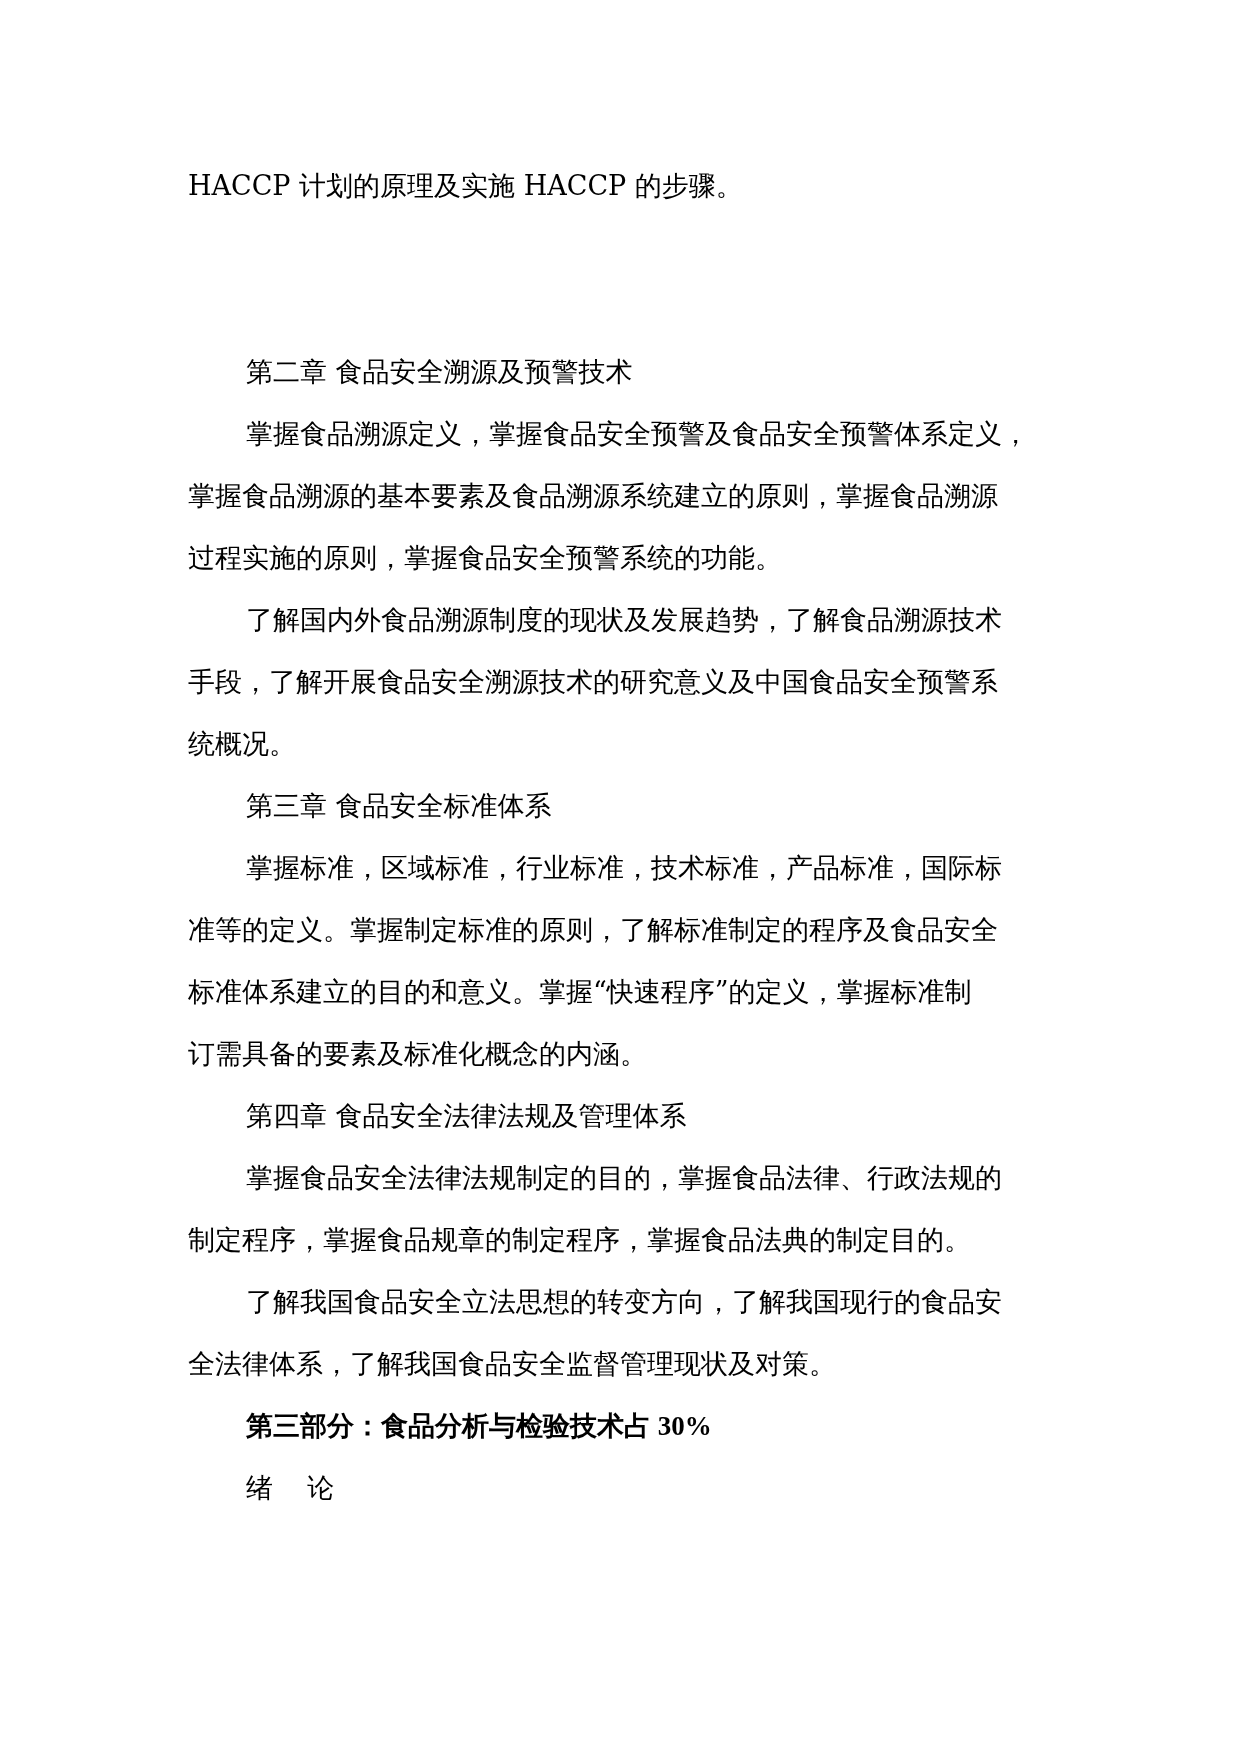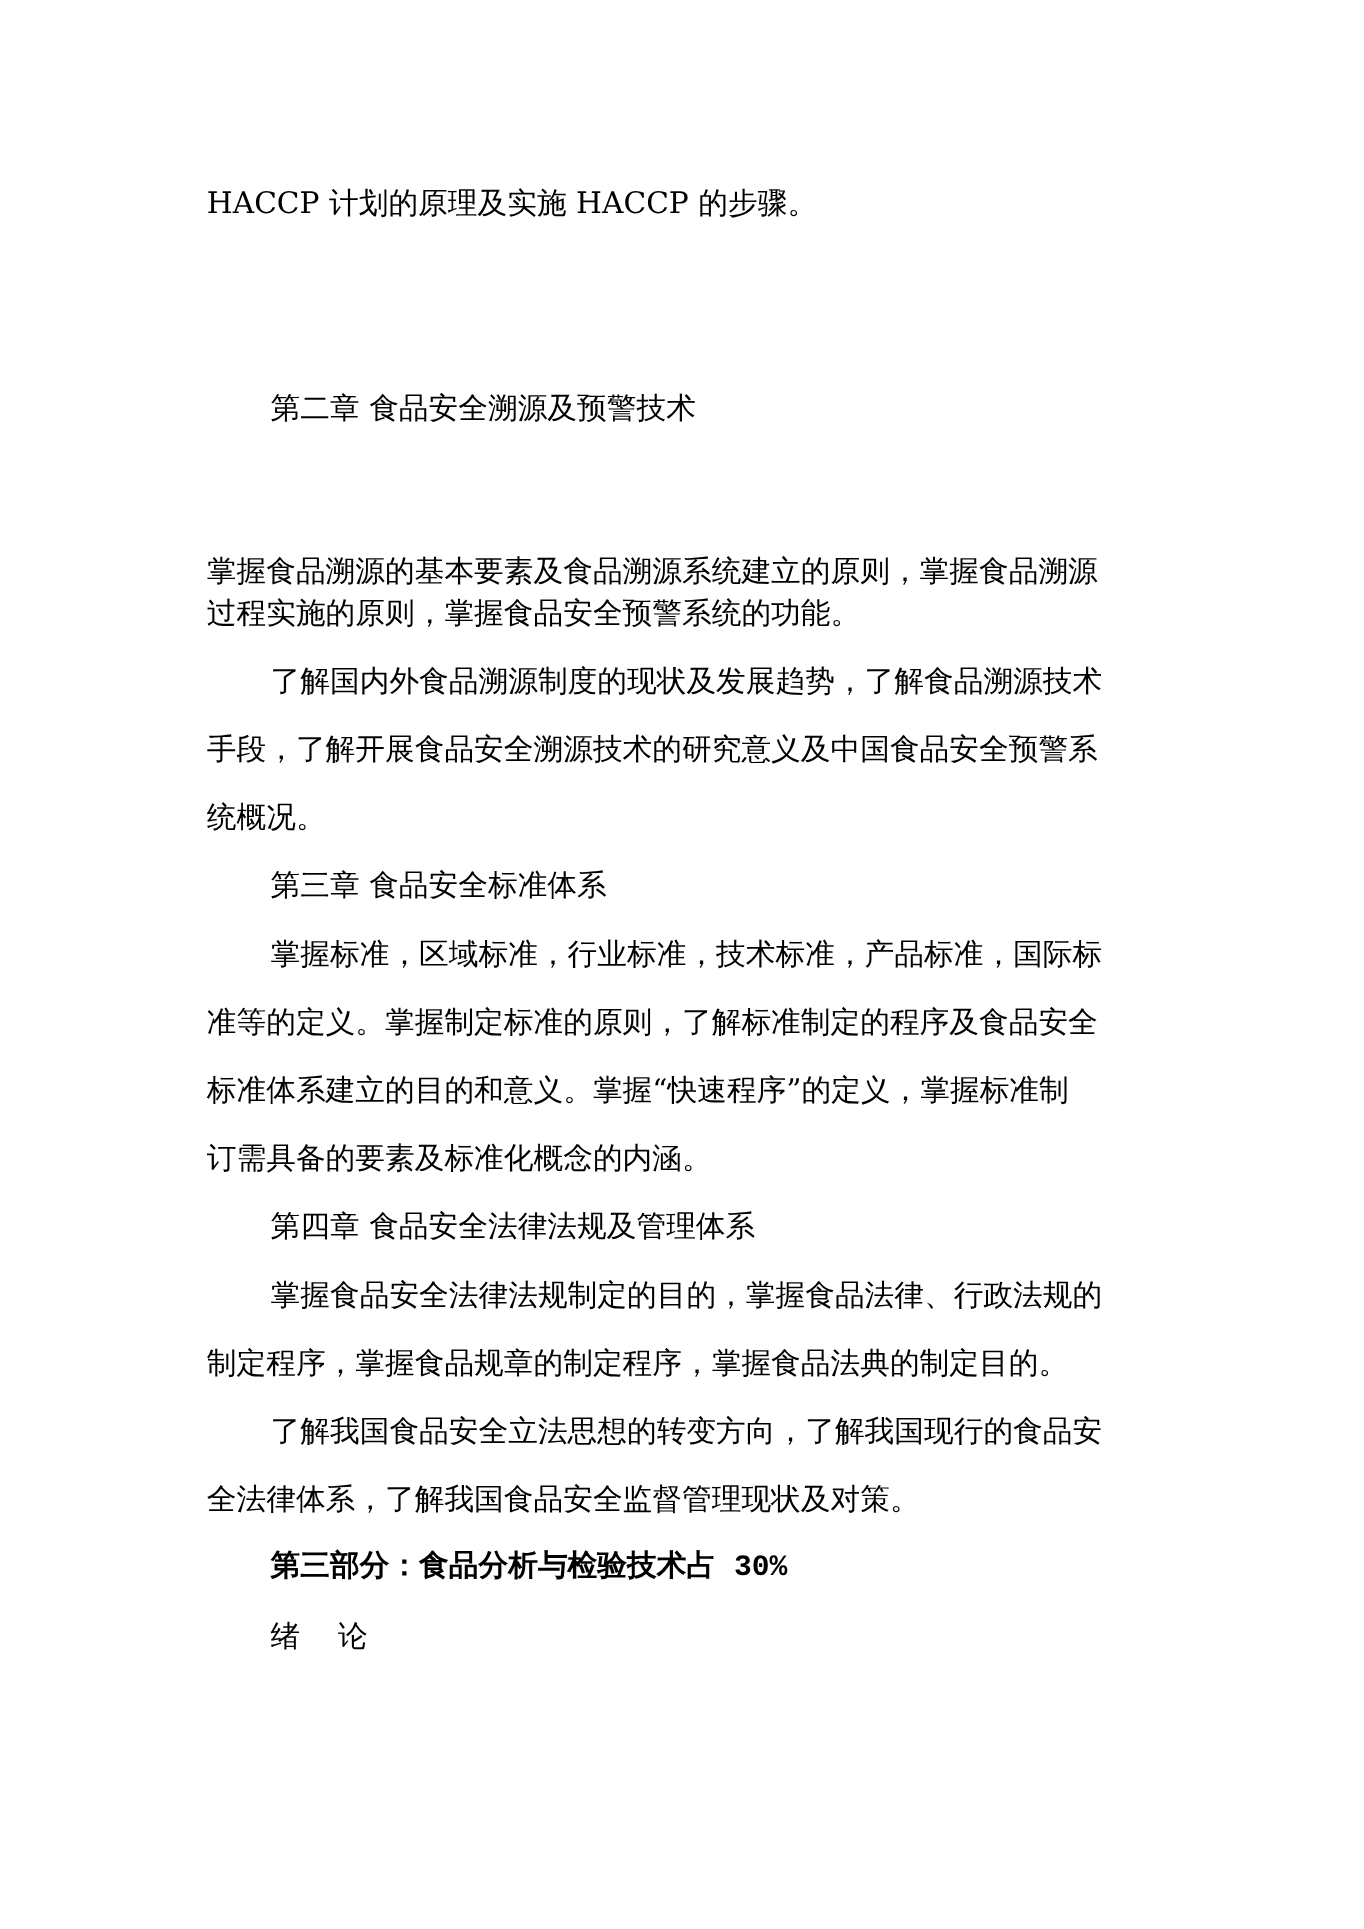--- a/index.html
+++ b/index.html
@@ -2,29 +2,30 @@
 <html><head>
 <meta charset="utf-8">
 <style>
   html, body { margin: 0; padding: 0; background: #ffffff; }
   body { width: 1240px; height: 1754px; position: relative; overflow: hidden;
          font-family: "DejaVu Serif", "Liberation Serif", serif; color: #000; }
   .page { position: absolute; left: 0; top: 0; width: 1240px; height: 1754px; }
   .line { position: absolute; left: 188px; font-size: 27px; line-height: 36px; white-space: nowrap;
           letter-spacing: 0px; }
   .indent { left: 246px; }
-  .bold { font-weight: bold; font-family: Liberation Mono, monospace; }
+  .bold { font-weight: bold; font-family: Liberation Serif, serif; }
 </style>
 </head>
 <body>
 
 <div class="page">
   <div class="line" style="top:168px">HACCP 计划的原理及实施 HACCP 的步骤。</div>
   <div class="line indent" style="top:354px">第二章  食品安全溯源及预警技术</div>
-  <div class="line" style="top:502px">掌握食品溯源的基本要素及食品溯源系统建立的原则，掌握食品溯源</div>
+  <div class="line indent" style="top:416px">掌握食品溯源定义，掌握食品安全预警及食品安全预警体系定义，</div>
+  <div class="line" style="top:478px">掌握食品溯源的基本要素及食品溯源系统建立的原则，掌握食品溯源</div>
   <div class="line" style="top:540px">过程实施的原则，掌握食品安全预警系统的功能。</div>
   <div class="line indent" style="top:602px">了解国内外食品溯源制度的现状及发展趋势，了解食品溯源技术</div>
   <div class="line" style="top:664px">手段，了解开展食品安全溯源技术的研究意义及中国食品安全预警系</div>
   <div class="line" style="top:726px">统概况。</div>
   <div class="line indent" style="top:788px">第三章  食品安全标准体系</div>
   <div class="line indent" style="top:850px">掌握标准，区域标准，行业标准，技术标准，产品标准，国际标</div>
   <div class="line" style="top:912px">准等的定义。掌握制定标准的原则，了解标准制定的程序及食品安全</div>
   <div class="line" style="top:974px">标准体系建立的目的和意义。掌握“快速程序”的定义，掌握标准制</div>
   <div class="line" style="top:1036px">订需具备的要素及标准化概念的内涵。</div>
   <div class="line indent" style="top:1098px">第四章  食品安全法律法规及管理体系</div>

